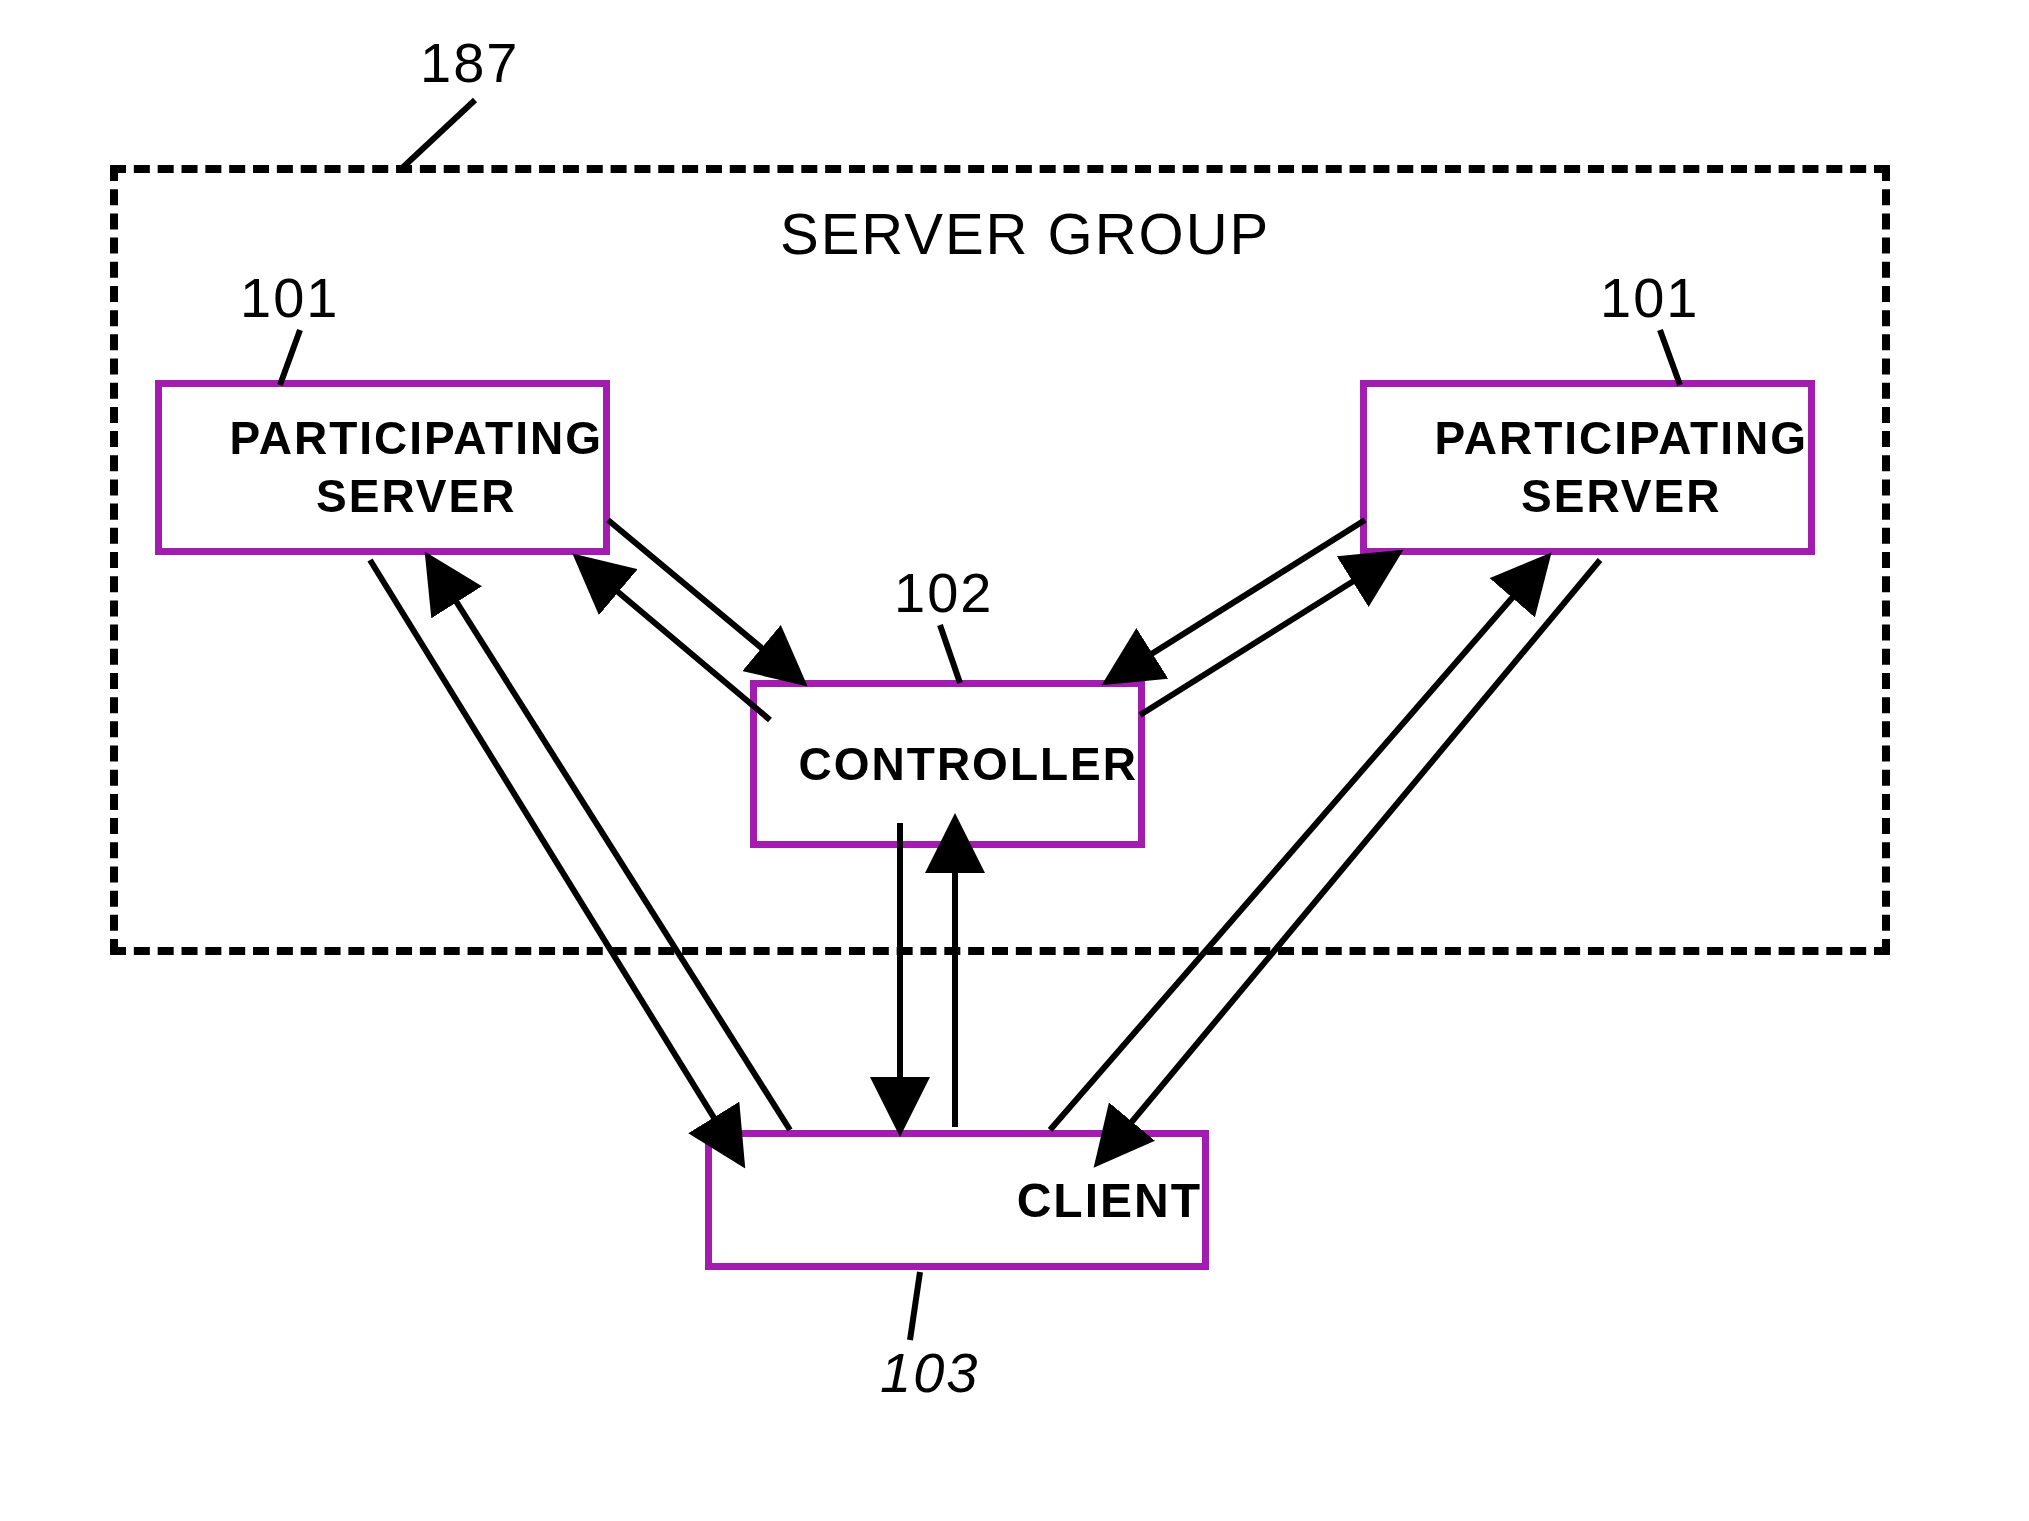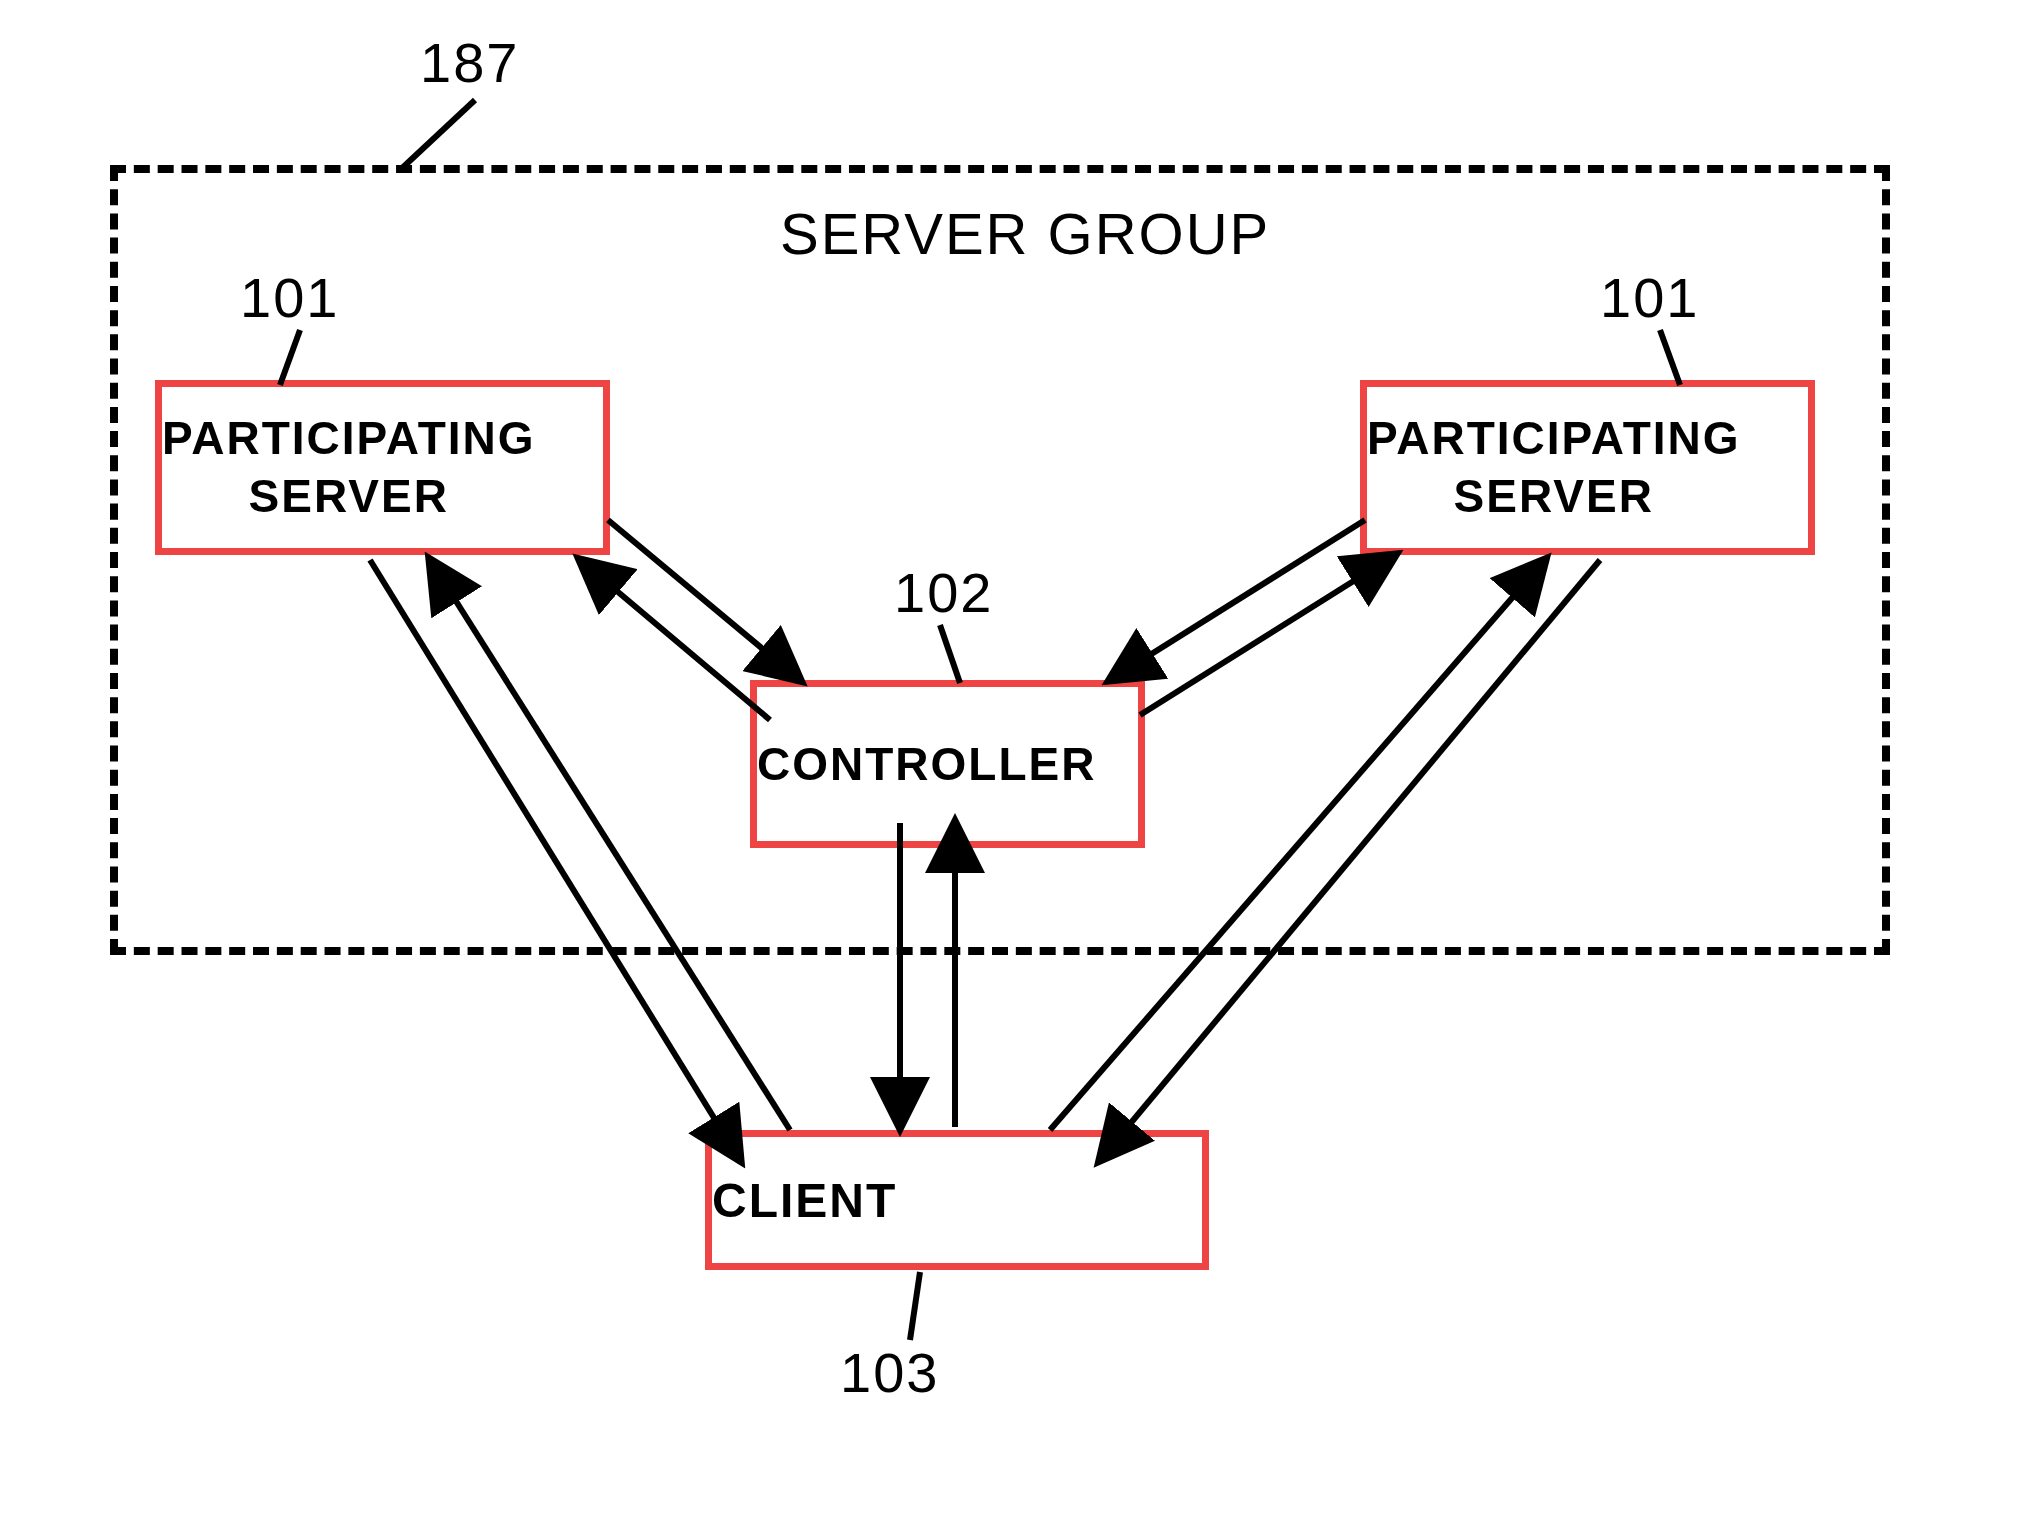--- a/index.html
+++ b/index.html
@@ -12,25 +12,25 @@
     font-family: Arial, Helvetica, sans-serif;
   }
   .stage {
     position: absolute;
     left: 0; top: 0;
     width: 2029px;
     height: 1521px;
   }
   .box {
     position: absolute;
-    border: 7px solid #ef4444;
+    border: 7px solid #a21caf;
     background: #fff;
     display: flex;
     align-items: center;
-    justify-content: flex-start;
+    justify-content: flex-end;
     text-align: center;
     font-weight: 700;
     letter-spacing: 2px;
     box-sizing: border-box;
   }
   .dashed-group {
     position: absolute;
     border: 8px dashed #000;
     box-sizing: border-box;
   }
@@ -77,21 +77,21 @@
   <div class="label" style="left:1600px; top:265px;">101</div>
 
   <div class="box" style="left:750px; top:680px; width:395px; height:168px; font-size:46px;">
     <span>CONTROLLER</span>
   </div>
   <div class="label" style="left:894px; top:560px;">102</div>
 
   <div class="box" style="left:705px; top:1130px; width:504px; height:140px; font-size:48px;">
     <span>CLIENT</span>
   </div>
-  <div class="label" style="left:840px; top:1340px;">103</div>
+  <div class="label" style="left:880px; top:1340px;font-style:italic;">103</div>
 
   <svg class="overlay" viewBox="0 0 2029 1521">
     <defs>
       <marker id="arrow" viewBox="0 0 12 12" refX="10" refY="6" markerWidth="10" markerHeight="10" orient="auto-start-reverse">
         <path d="M 0 0 L 12 6 L 0 12 z" fill="#000"></path>
       </marker>
     </defs>
 
     <line x1="475" y1="100" x2="400" y2="170" stroke="#000" stroke-width="6"></line>
 

